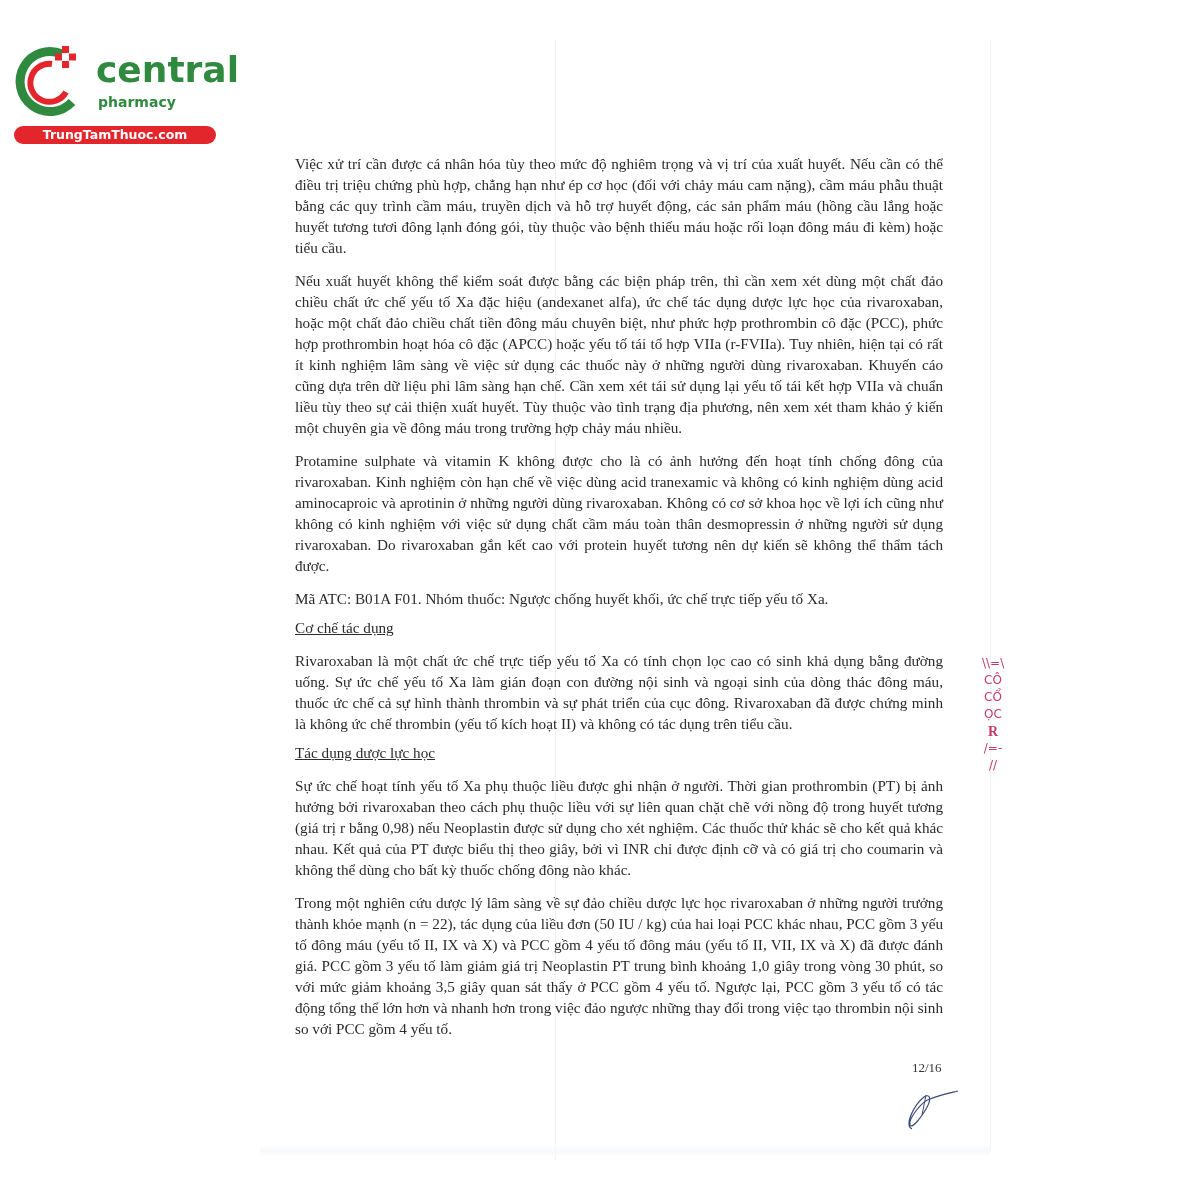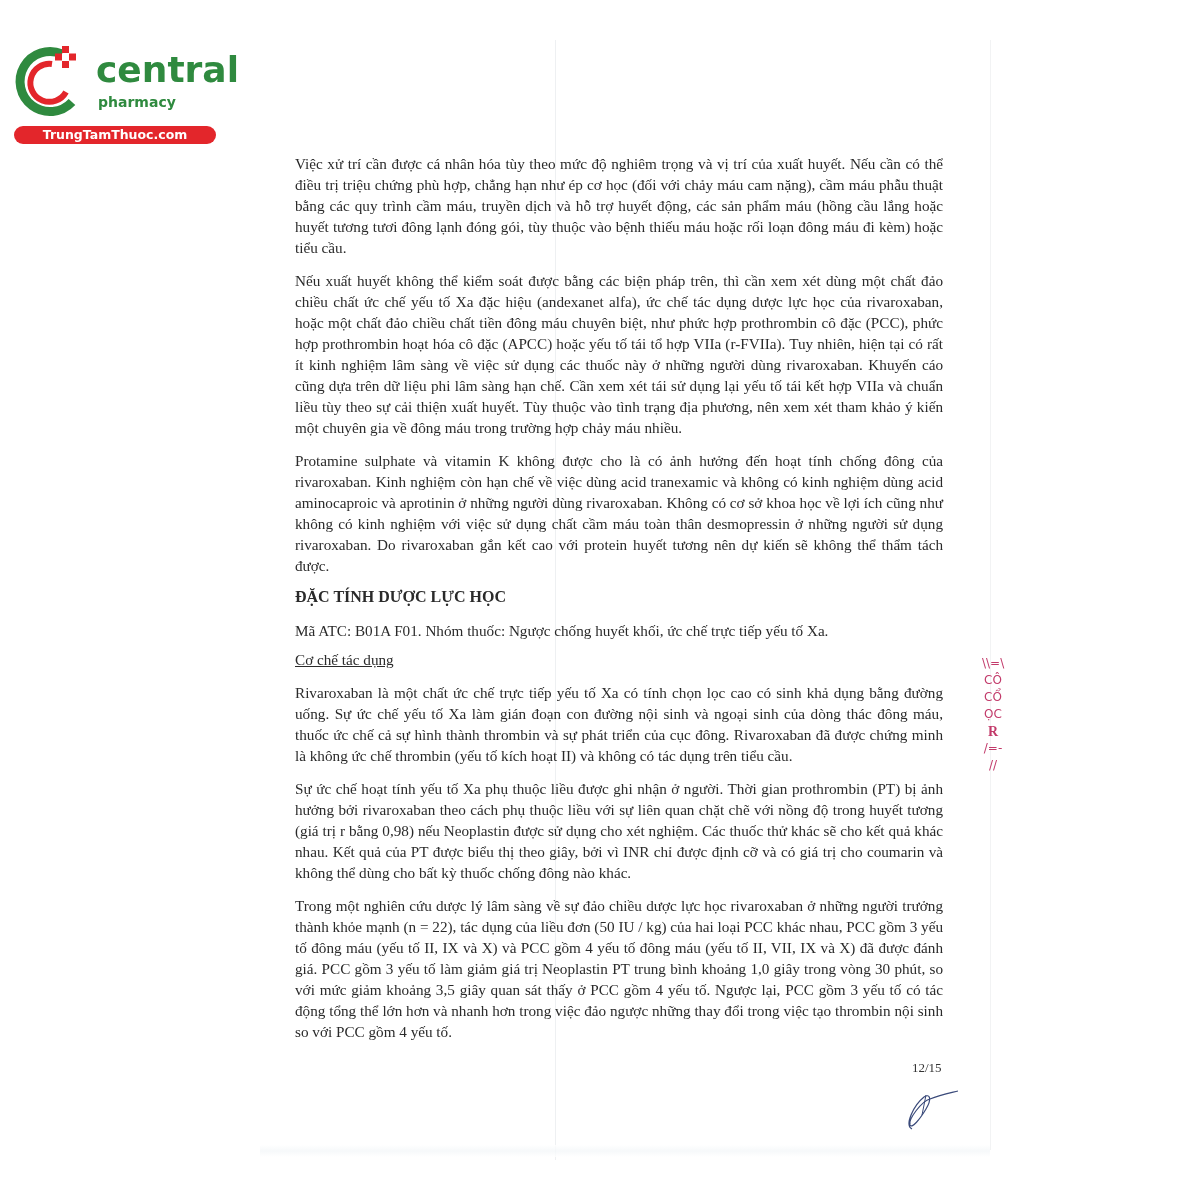--- a/index.html
+++ b/index.html
@@ -48,31 +48,31 @@
 </div>
 
 <div class="page-fold"></div>
 <div class="page-edge"></div>
 
 <div class="doc">
   <p>Việc xử trí cần được cá nhân hóa tùy theo mức độ nghiêm trọng và vị trí của xuất huyết. Nếu cần có thể điều trị triệu chứng phù hợp, chẳng hạn như ép cơ học (đối với chảy máu cam nặng), cầm máu phẫu thuật bằng các quy trình cầm máu, truyền dịch và hỗ trợ huyết động, các sản phẩm máu (hồng cầu lắng hoặc huyết tương tươi đông lạnh đóng gói, tùy thuộc vào bệnh thiếu máu hoặc rối loạn đông máu đi kèm) hoặc tiểu cầu.</p>
   <p>Nếu xuất huyết không thể kiểm soát được bằng các biện pháp trên, thì cần xem xét dùng một chất đảo chiều chất ức chế yếu tố Xa đặc hiệu (andexanet alfa), ức chế tác dụng dược lực học của rivaroxaban, hoặc một chất đảo chiều chất tiền đông máu chuyên biệt, như phức hợp prothrombin cô đặc (PCC), phức hợp prothrombin hoạt hóa cô đặc (APCC) hoặc yếu tố tái tổ hợp VIIa (r-FVIIa). Tuy nhiên, hiện tại có rất ít kinh nghiệm lâm sàng về việc sử dụng các thuốc này ở những người dùng rivaroxaban. Khuyến cáo cũng dựa trên dữ liệu phi lâm sàng hạn chế. Cần xem xét tái sử dụng lại yếu tố tái kết hợp VIIa và chuẩn liều tùy theo sự cải thiện xuất huyết. Tùy thuộc vào tình trạng địa phương, nên xem xét tham khảo ý kiến một chuyên gia về đông máu trong trường hợp chảy máu nhiều.</p>
   <p>Protamine sulphate và vitamin K không được cho là có ảnh hưởng đến hoạt tính chống đông của rivaroxaban. Kinh nghiệm còn hạn chế về việc dùng acid tranexamic và không có kinh nghiệm dùng acid aminocaproic và aprotinin ở những người dùng rivaroxaban. Không có cơ sở khoa học về lợi ích cũng như không có kinh nghiệm với việc sử dụng chất cầm máu toàn thân desmopressin ở những người sử dụng rivaroxaban. Do rivaroxaban gắn kết cao với protein huyết tương nên dự kiến sẽ không thể thẩm tách được.</p>
 
-  <h2>ĐẶC TÍNH DƯỢC LỰC HỌC</h2>
   <p class="atc">Mã ATC: B01A F01. Nhóm thuốc: Ngược chống huyết khối, ức chế trực tiếp yếu tố Xa.</p>
 
   <h3>Cơ chế tác dụng</h3>
   <p>Rivaroxaban là một chất ức chế trực tiếp yếu tố Xa có tính chọn lọc cao có sinh khả dụng bằng đường uống. Sự ức chế yếu tố Xa làm gián đoạn con đường nội sinh và ngoại sinh của dòng thác đông máu, thuốc ức chế cả sự hình thành thrombin và sự phát triển của cục đông. Rivaroxaban đã được chứng minh là không ức chế thrombin (yếu tố kích hoạt II) và không có tác dụng trên tiểu cầu.</p>
 
+  <h3>Tác dụng dược lực học</h3>
   <p>Sự ức chế hoạt tính yếu tố Xa phụ thuộc liều được ghi nhận ở người. Thời gian prothrombin (PT) bị ảnh hưởng bởi rivaroxaban theo cách phụ thuộc liều với sự liên quan chặt chẽ với nồng độ trong huyết tương (giá trị r bằng 0,98) nếu Neoplastin được sử dụng cho xét nghiệm. Các thuốc thử khác sẽ cho kết quả khác nhau. Kết quả của PT được biểu thị theo giây, bởi vì INR chỉ được định cỡ và có giá trị cho coumarin và không thể dùng cho bất kỳ thuốc chống đông nào khác.</p>
   <p>Trong một nghiên cứu dược lý lâm sàng về sự đảo chiều dược lực học rivaroxaban ở những người trưởng thành khỏe mạnh (n = 22), tác dụng của liều đơn (50 IU / kg) của hai loại PCC khác nhau, PCC gồm 3 yếu tố đông máu (yếu tố II, IX và X) và PCC gồm 4 yếu tố đông máu (yếu tố II, VII, IX và X) đã được đánh giá. PCC gồm 3 yếu tố làm giảm giá trị Neoplastin PT trung bình khoảng 1,0 giây trong vòng 30 phút, so với mức giảm khoảng 3,5 giây quan sát thấy ở PCC gồm 4 yếu tố. Ngược lại, PCC gồm 3 yếu tố có tác động tổng thể lớn hơn và nhanh hơn trong việc đảo ngược những thay đổi trong việc tạo thrombin nội sinh so với PCC gồm 4 yếu tố.</p>
 </div>
 
-<div class="page-num">12/15</div>
+<div class="page-num">12/16</div>
 
 <svg class="signature" viewBox="0 0 60 50">
   <path d="M12 44 C4 40 14 20 24 12 C30 8 32 14 26 24 C20 34 12 44 10 40 C8 34 22 16 30 14 C40 10 50 8 58 6" fill="none" stroke="#3a4a7a" stroke-width="1.2"></path>
   <path d="M22 30 L26 10" fill="none" stroke="#3a4a7a" stroke-width="1"></path>
 </svg>
 
 <div class="stamp">
   <div>\\=\</div>
   <div>CÔ</div>
   <div>CỔ</div>

